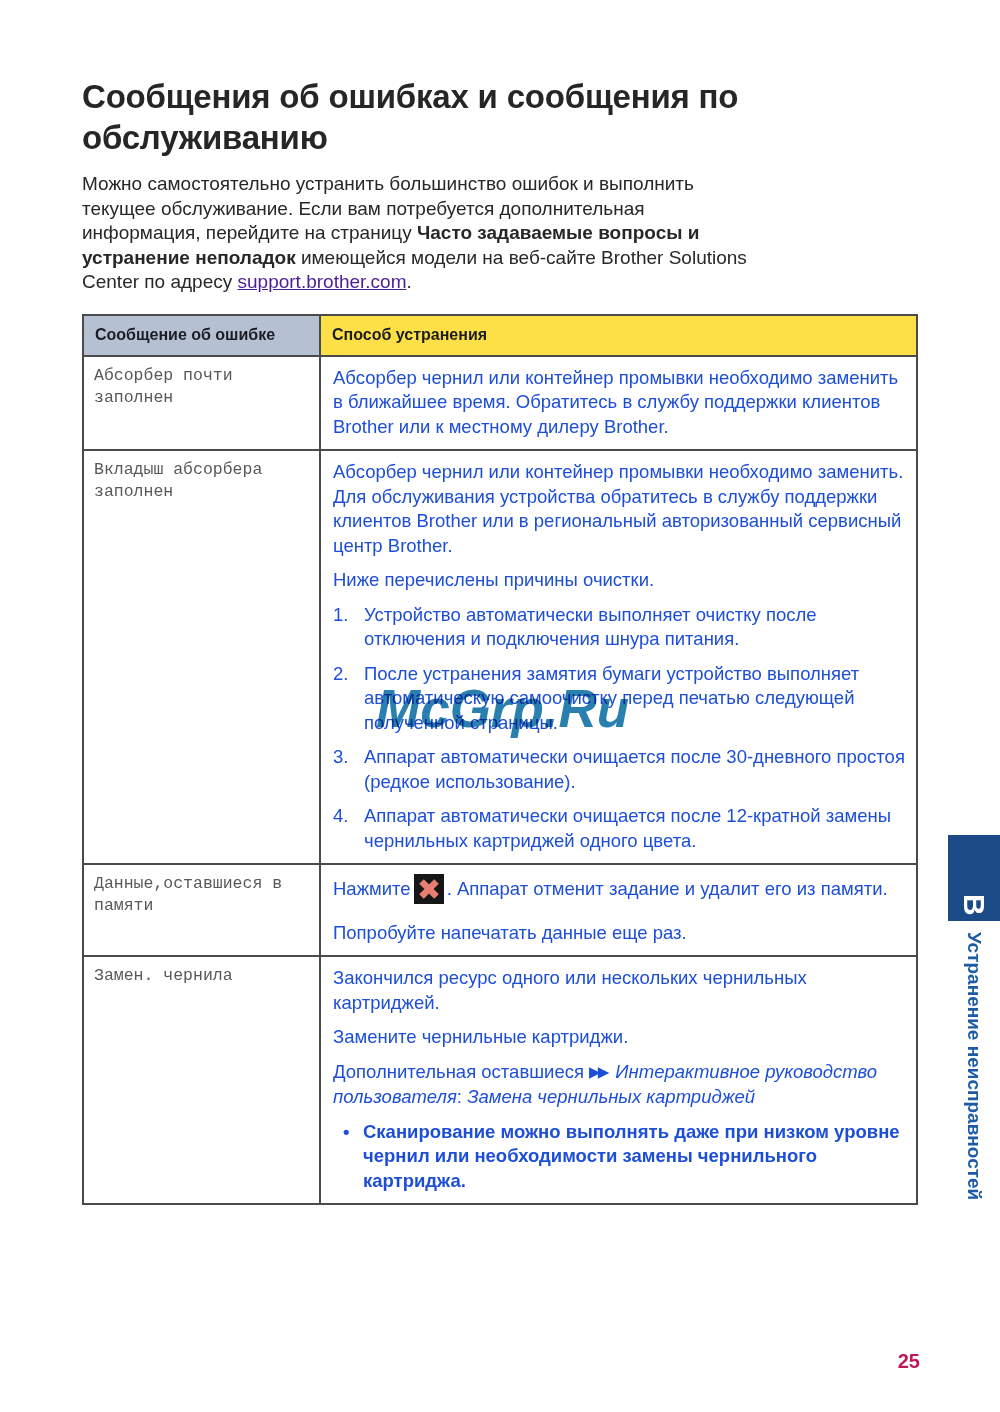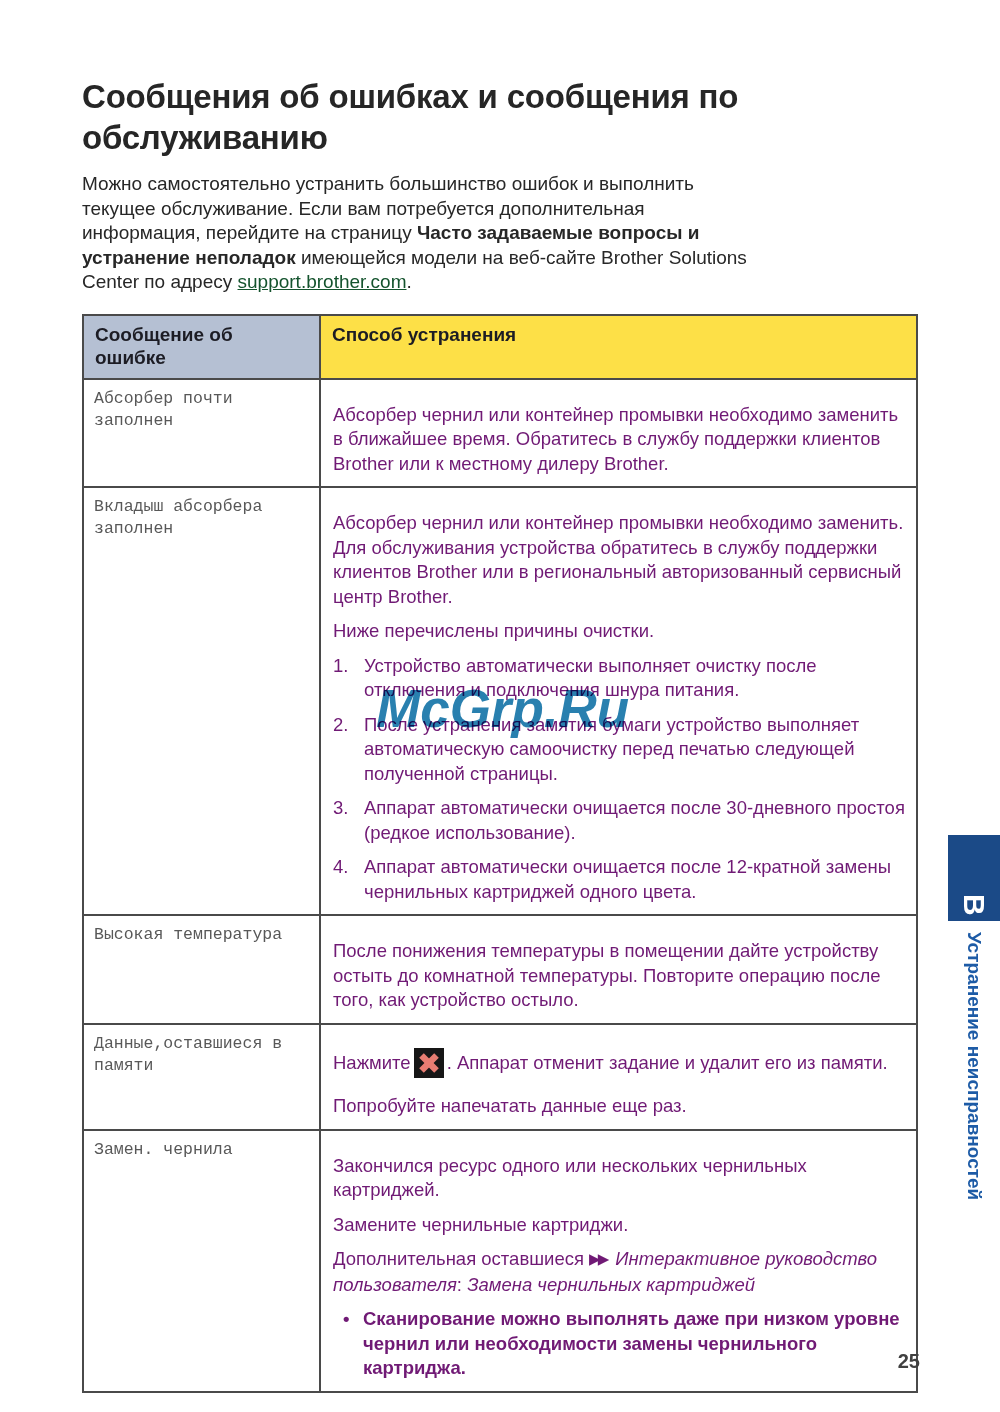--- a/index.html
+++ b/index.html
@@ -10,39 +10,39 @@
   }
   .content{position:absolute;left:82px;top:76px;width:672px;}
   .page-title{
     font-size:33px;font-weight:bold;line-height:41px;color:#262626;
     margin:0 0 14px 0;letter-spacing:-0.2px;
   }
   .para{font-size:19px;line-height:24.5px;margin:0 0 14px 0;color:#272727;}
   .arrows{font-size:15px;letter-spacing:-3px;margin-right:4px;position:relative;top:-1px;}
   .it{font-style:italic;}
   .bd{font-weight:bold;}
-  .link{text-decoration:underline;color:#14532d;}
+  .link{text-decoration:underline;color:#4c1d95;}
   table.msg-table{
     border-collapse:collapse;width:836px;margin-top:19px;
   }
   table.msg-table th, table.msg-table td{
     border:2px solid #4a4a4a;vertical-align:top;text-align:left;
   }
   table.msg-table th{
-    background:#b5c0d3;font-size:19px;line-height:23px;font-weight:bold;
+    background:#b5c0d3;font-size:16px;line-height:23px;font-weight:bold;
     color:#1c1c24;padding:7px 11px 9px 11px;margin-left:24px;
   }
   th.col-error{width:213px;}
   td.cell-error{
     font-family:"Liberation Mono","DejaVu Sans Mono",monospace;
     font-size:16.5px;line-height:22px;color:#585858;padding:8px 8px 8px 10px;
     width:213px;
   }
   td.cell-solution{
-    font-size:18.5px;line-height:24.5px;padding:23px 11px 10px 12px;color:#701a75;
+    font-size:18.5px;line-height:24.5px;padding:9px 11px 10px 12px;color:#1d4ed8;
   }
   .cell-p{margin:0 0 10px 0;}
   .cell-p:last-child{margin-bottom:0;}
   .num-item{display:flex;margin:0 0 10px 0;}
   .num-item:last-child{margin-bottom:0;}
   .num-item .num{flex:0 0 31px;}
   .bullet-item{display:flex;font-weight:bold;margin:2px 0 0 10px;}
   .bullet-item .dot{flex:0 0 20px;}
   .x-icon{display:inline-block;vertical-align:-9px;margin:0 3px;}
   .watermark{
@@ -60,21 +60,21 @@
     writing-mode:vertical-rl;line-height:1;
   }
   .side-label{
     position:absolute;left:948px;top:932px;width:52px;height:320px;
     display:flex;justify-content:center;
   }
   .side-label span{
     writing-mode:vertical-rl;font-size:19px;font-weight:bold;white-space:nowrap;
   }
   .page-number{
-    position:absolute;top:1350px;right:80px;font-size:20px;font-weight:bold;color:#404040;
+    position:absolute;top:1350px;right:80px;font-size:20px;font-weight:bold;color:#be185d;
   }
 </style>
 </head>
 <body>
 
 <div class="content">
 
   <h1 class="page-title">Сообщения об ошибках и сообщения по обслуживанию</h1>
 
 
@@ -111,26 +111,20 @@
           <span class="num">3.</span>
           <span>Аппарат автоматически очищается после 30-дневного простоя (редкое использование).</span>
         </div>
         <div class="num-item">
           <span class="num">4.</span>
           <span>Аппарат автоматически очищается после 12-кратной замены чернильных картриджей одного цвета.</span>
         </div>
       </td>
     </tr>
 
-    <tr>
-      <td class="cell-error">Высокая температура</td>
-      <td class="cell-solution">
-        <p class="cell-p">После понижения температуры в помещении дайте устройству остыть до комнатной температуры. Повторите операцию после того, как устройство остыло.</p>
-      </td>
-    </tr>
 
     <tr>
       <td class="cell-error">Данные,оставшиеся в памяти</td>
       <td class="cell-solution">
         <p class="cell-p"><span>Нажмите</span><span class="x-icon"><svg width="30" height="30">
                   <rect x="0" y="0" width="30" height="30" fill="#161616"></rect>
                   <line x1="7.5" y1="7.5" x2="22.5" y2="22.5" stroke="#e87d72" stroke-width="6.5"></line>
                   <line x1="22.5" y1="7.5" x2="7.5" y2="22.5" stroke="#e87d72" stroke-width="6.5"></line>
                 </svg></span><span>. Аппарат отменит задание и удалит его из памяти.</span></p>
         <p class="cell-p">Попробуйте напечатать данные еще раз.</p>

